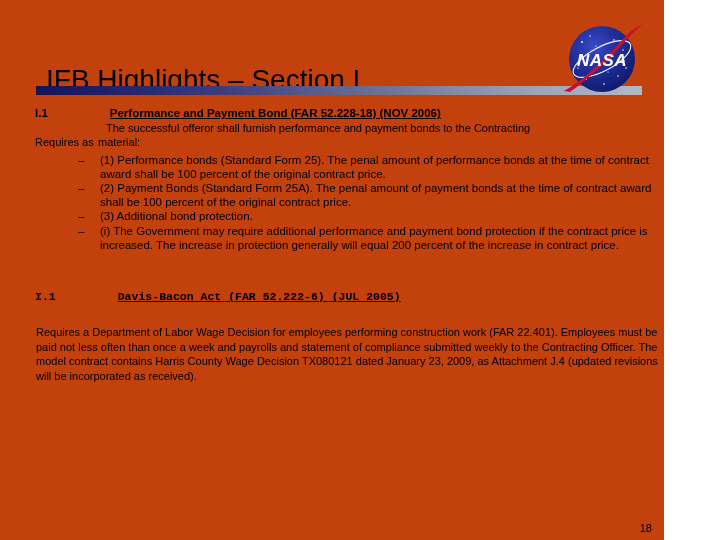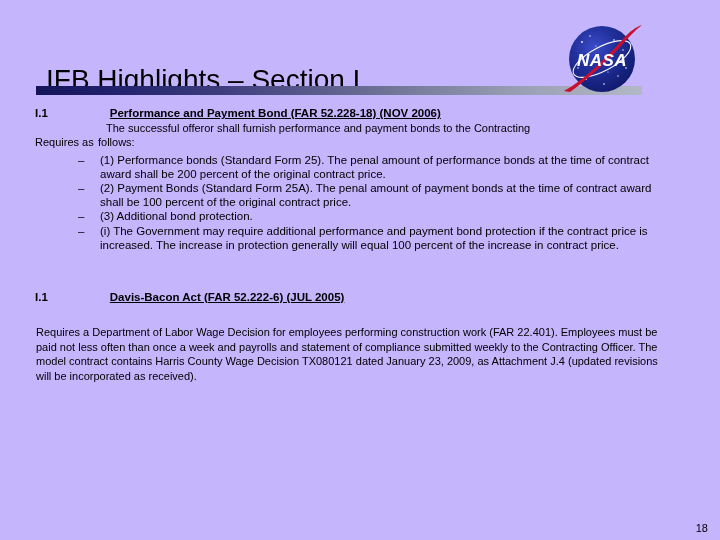--- a/index.html
+++ b/index.html
@@ -2,23 +2,23 @@
 <html><head>
 <meta charset="utf-8">
 <style>
   html, body {
     margin: 0;
     padding: 0;
     background: #ffffff;
   }
   #slide {
     position: relative;
-    width: 720px;
+    width: 664px;
     height: 540px;
-    background: #c4b5fd;
+    background: #c2410c;
     overflow: hidden;
     font-family: "Liberation Sans", sans-serif;
     color: #000000;
   }
 
   
   #slide-title {
     position: absolute;
     left: 46px;
     top: 44px;
@@ -161,42 +161,42 @@
   </div>
 
   <div id="body">
 
     <div class="clause-head" style="left:35px; top:106px;">
       <span class="num">I.1</span><span style="display:inline-block;width:62px;"></span><span class="ttl">Performance and Payment Bond (FAR 52.228-18) (NOV 2006)</span>
     </div>
 
     <div class="para" style="left:106px; top:121px; width:560px;">The successful offeror shall furnish performance and payment bonds to the Contracting</div>
     <div class="para" style="left:35px; top:135px;">Requires as</div>
-    <div class="para" style="left:98px; top:135px;">follows:</div>
+    <div class="para" style="left:98px; top:135px;">material:</div>
 
     <div class="bullets" style="top:154px;">
       <div class="bullet-row">
         <span class="bullet-dash">–</span>
-        <span class="bullet-text">(1) Performance bonds (Standard Form 25). The penal amount of performance bonds at the time of contract award shall be 200 percent of the original contract price.</span>
+        <span class="bullet-text">(1) Performance bonds (Standard Form 25). The penal amount of performance bonds at the time of contract award shall be 100 percent of the original contract price.</span>
       </div>
       <div class="bullet-row">
         <span class="bullet-dash">–</span>
         <span class="bullet-text">(2) Payment Bonds (Standard Form 25A). The penal amount of payment bonds at the time of contract award shall be 100 percent of the original contract price.</span>
       </div>
       <div class="bullet-row">
         <span class="bullet-dash">–</span>
         <span class="bullet-text">(3) Additional bond protection.</span>
       </div>
       <div class="bullet-row">
         <span class="bullet-dash">–</span>
-        <span class="bullet-text">(i) The Government may require additional performance and payment bond protection if the contract price is increased. The increase in protection generally will equal 100 percent of the increase in contract price.</span>
+        <span class="bullet-text">(i) The Government may require additional performance and payment bond protection if the contract price is increased. The increase in protection generally will equal 200 percent of the increase in contract price.</span>
       </div>
     </div>
 
-    <div class="clause-head" style="left:35px; top:290px;">
+    <div class="clause-head" style="left:35px; top:290px;font-family:Liberation Mono, monospace;">
       <span class="num">I.1</span><span style="display:inline-block;width:62px;"></span><span class="ttl">Davis-Bacon Act (FAR 52.222-6) (JUL 2005)</span>
     </div>
 
     <div class="para" style="left:36px; top:325px; width:632px;">Requires a Department of Labor Wage Decision for employees performing construction work (FAR 22.401). Employees must be paid not less often than once a week and payrolls and statement of compliance submitted weekly to the Contracting Officer.  The model contract contains Harris County Wage Decision TX080121 dated January 23, 2009, as Attachment J.4 (updated revisions will be incorporated as received).</div>
 
 
 
   </div>
 
   <div id="page-number">18</div>

